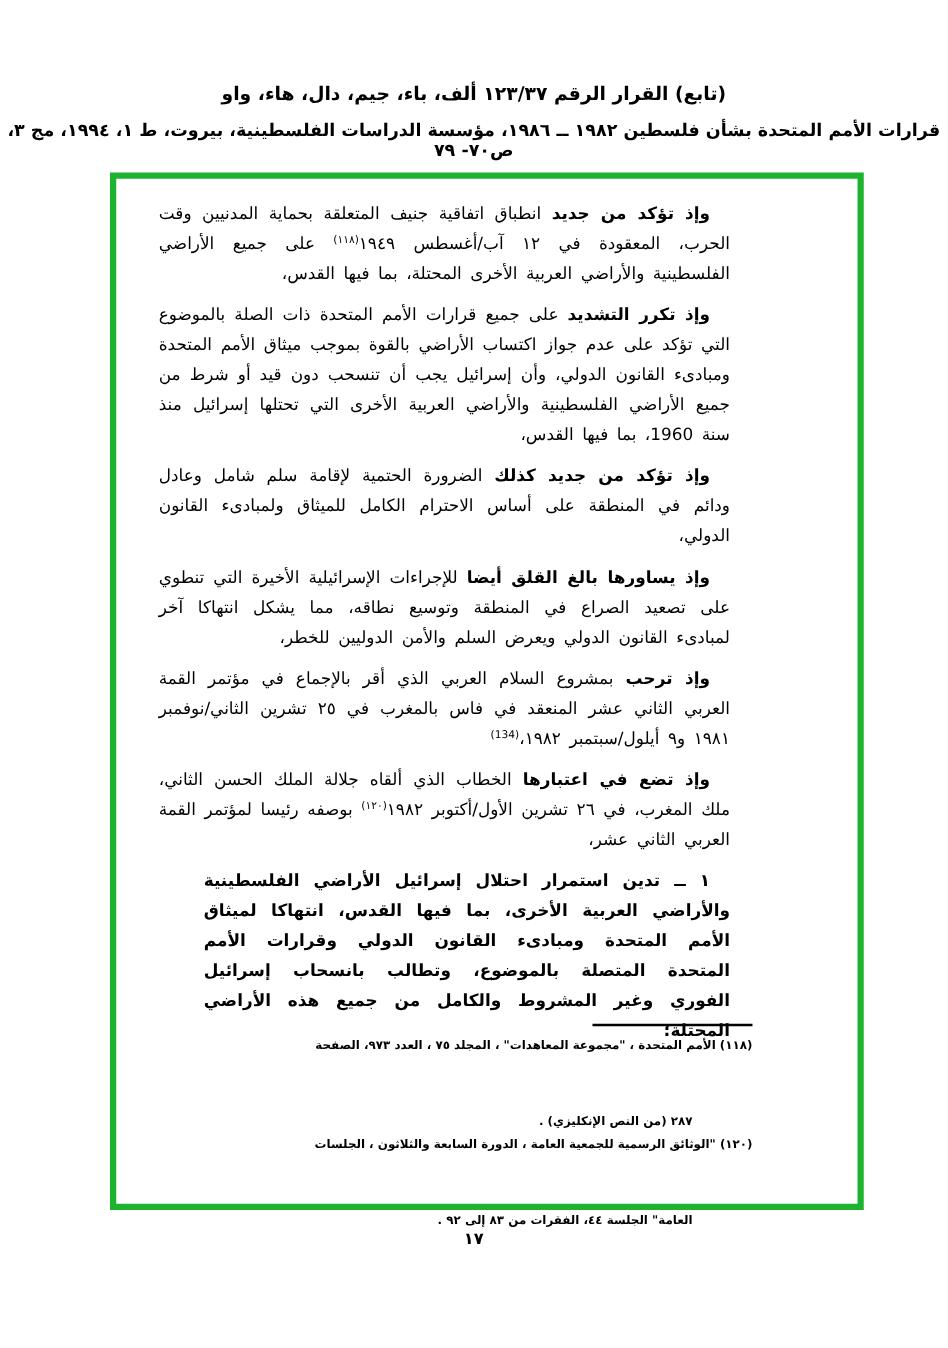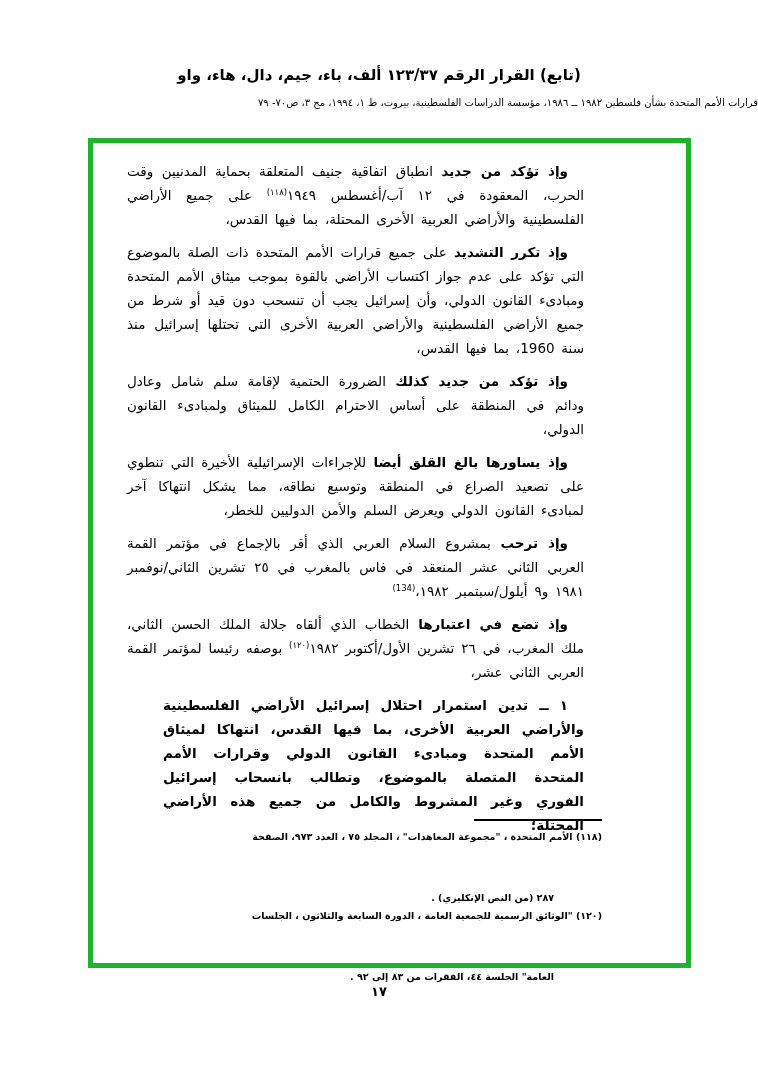--- a/index.html
+++ b/index.html
@@ -12,22 +12,22 @@
   }
   .page { position: relative; width: 758px; height: 1078px; background: #ffffff; }
 
   .hdr-title {
     position: absolute; top: 66px; left: 0; right: 0;
     text-align: center; direction: rtl;
     font-size: 15px; font-weight: bold; letter-spacing: 0.2px;
   }
   .hdr-source {
     position: absolute; top: 97px; left: 0; right: 0;
-    direction: rtl;
-    font-size: 10px; font-weight: normal;
+    text-align: center; direction: rtl;
+    font-size: 14px; font-weight: bold;
   }
 
   .frame {
     position: absolute; left: 88px; top: 138px;
     width: 603px; height: 830px;
     border: 5px solid #1db32e;
     box-sizing: border-box;
     background: #ffffff;
   }
 

